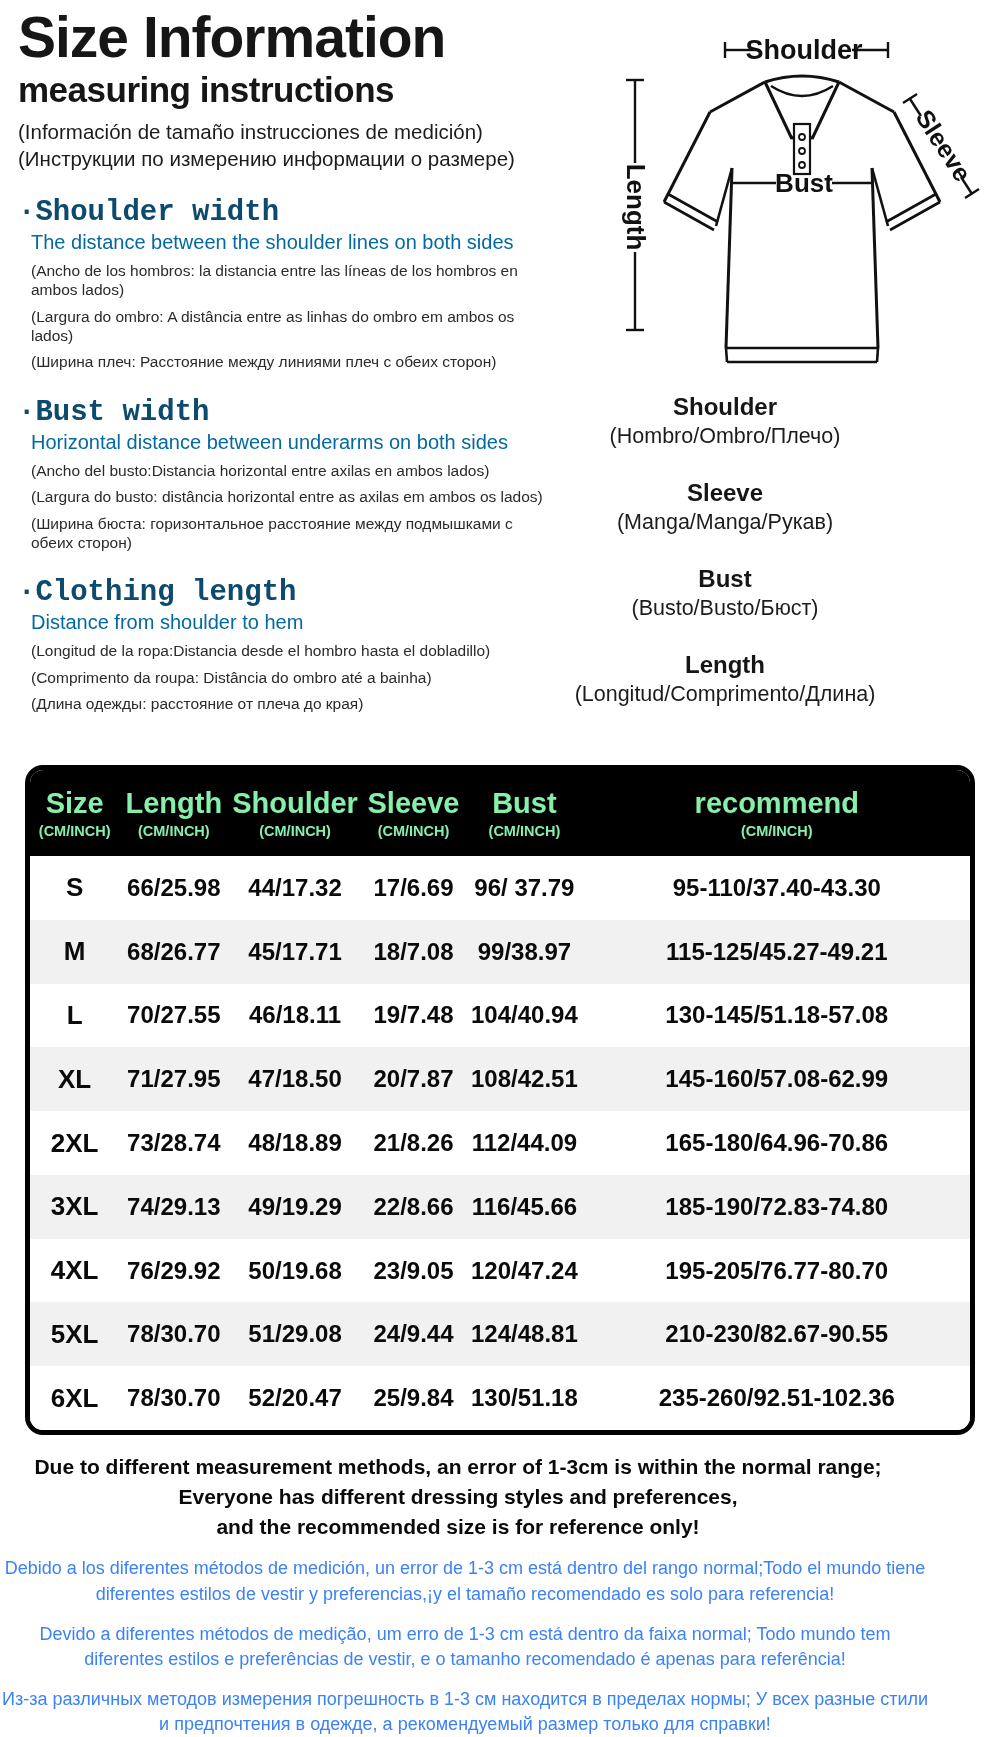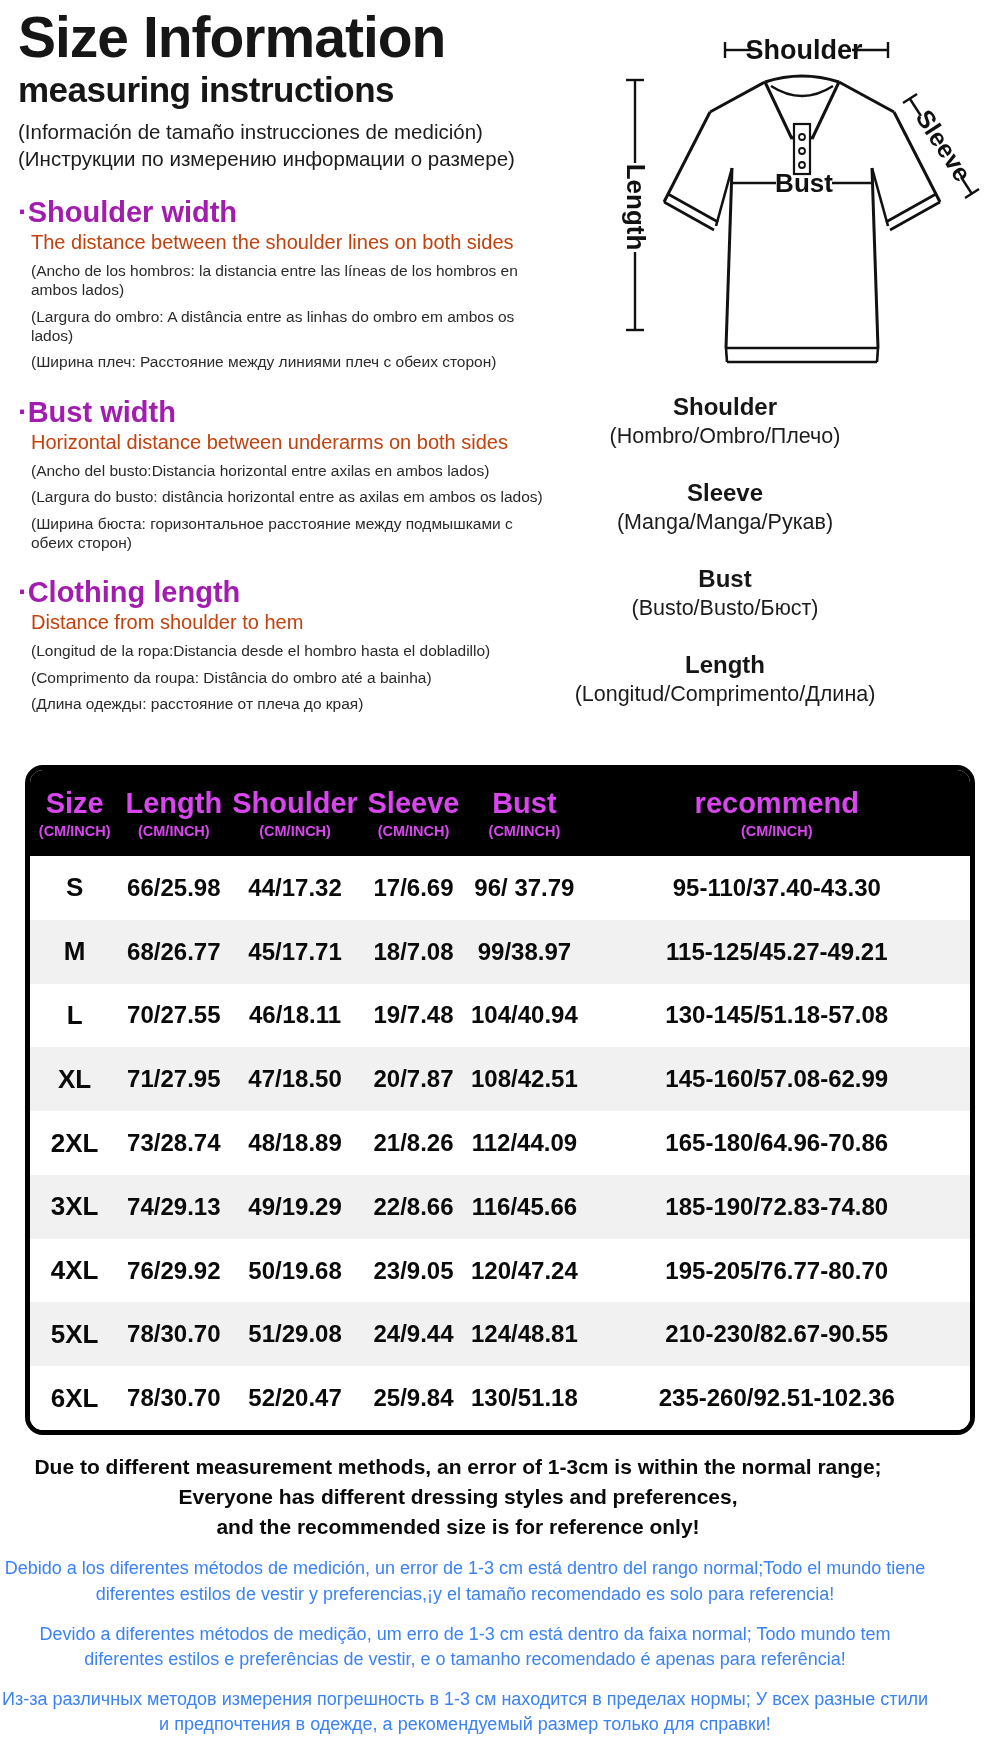--- a/index.html
+++ b/index.html
@@ -9,37 +9,37 @@
     font-family:"Liberation Sans","DejaVu Sans",sans-serif; color:#111;
   }
   
   .top { position:relative; width:1000px; height:765px; }
   .left-col { position:absolute; left:18px; top:8px; width:528px; }
   .page-title { font-size:57px; font-weight:800; letter-spacing:-1px; line-height:1.05; color:#161616; }
   .page-subtitle { font-size:35px; font-weight:800; letter-spacing:-0.5px; margin-top:2px; color:#161616; }
   .title-trans { margin-top:8px; }
   .title-trans p { font-size:20.5px; line-height:1.32; color:#1c1c1c; }
   .section { margin-top:24px; }
-  .section-title { font-size:29px; font-weight:800; color:#a21caf; }
-  .section-desc { font-size:20px; margin-left:13px; margin-top:2px; color:#c2410c; }
+  .section-title { font-size:29px; font-weight:800; color:#0c4a6e;font-family:Liberation Mono, monospace; }
+  .section-desc { font-size:20px; margin-left:13px; margin-top:2px; color:#0369a1; }
   .section-trans { margin-left:13px; margin-top:6px; }
   .section-trans p { font-size:15.5px; line-height:1.25; margin-top:7px; color:#2a2a2a; }
   .right-col { position:absolute; left:540px; top:0; width:460px; height:765px; }
   .legend { position:absolute; left:0px; top:393px; width:370px; text-align:center; }
   .legend-item { margin-bottom:30px; }
   .legend-label { font-size:24px; font-weight:800; color:#161616; }
   .legend-trans { font-size:21.5px; margin-top:3px; color:#1c1c1c; }
   svg text { font-family:"Liberation Sans","DejaVu Sans",sans-serif; }
   
   .size-table {
     position:absolute; left:25px; top:765px; width:950px; height:670px;
     border:5px solid #000; border-radius:18px; overflow:hidden; background:#fff;
   }
   .thead {
-    background:#000; color:#d946ef; display:grid;
+    background:#000; color:#86efac; display:grid;
     grid-template-columns:9.5% 11.6% 14.2% 11% 12.6% 41.1%;
     align-items:center; height:86px; border-radius:12px 12px 0 0;
   }
   .th { display:flex; flex-direction:column; align-items:center; justify-content:center; gap:3px; }
   .col-title { font-size:29px; font-weight:800; }
   .col-unit { font-size:14.5px; font-weight:700; }
   .tbody { height:574px; display:flex; flex-direction:column; }
   .tr {
     flex:1; display:grid; grid-template-columns:9.5% 11.6% 14.2% 11% 12.6% 41.1%;
     align-items:center; text-align:center; background:#fff;

